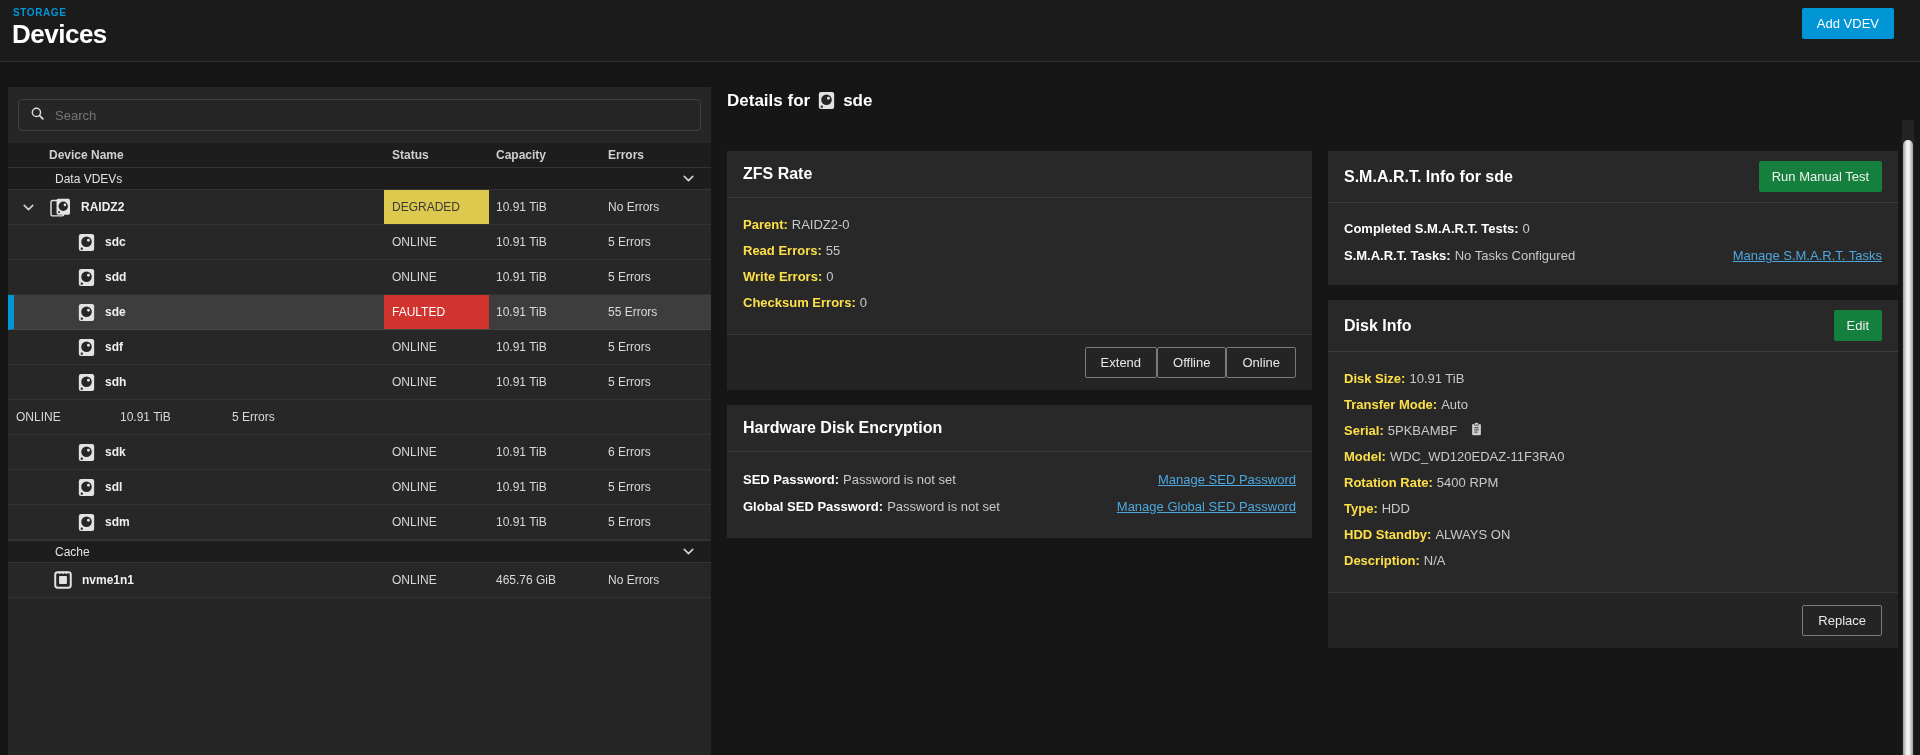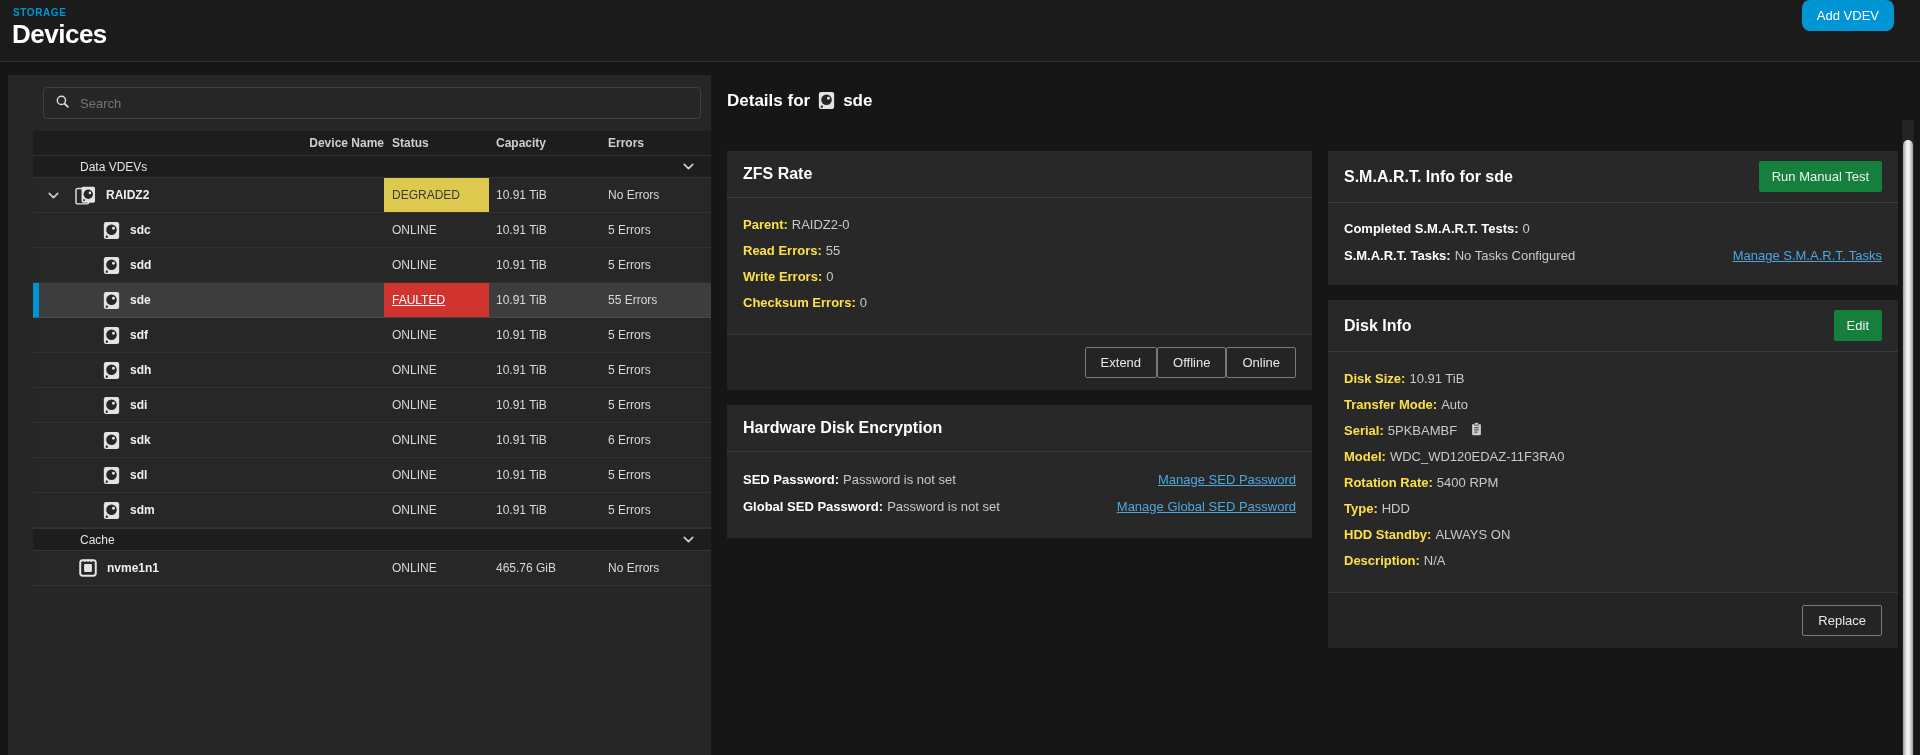--- a/index.html
+++ b/index.html
@@ -12,54 +12,54 @@
     --card-bg:#282828;
   }
   *{box-sizing:border-box;margin:0;padding:0;}
   body{background:#000;font-family:"Liberation Sans",sans-serif;}
   .app{position:relative;width:1920px;height:755px;background:var(--page-bg);overflow:hidden;color:#e0e0e0;}
 
   
   .top-bar{position:absolute;top:0;left:0;right:0;height:62px;background:#1b1b1b;border-bottom:1px solid #313131;}
   .breadcrumb{position:absolute;top:7px;left:13px;font-size:10px;font-weight:700;letter-spacing:.6px;color:var(--accent);cursor:pointer;}
   .page-title{position:absolute;top:19px;left:12px;font-size:26px;font-weight:700;letter-spacing:-.5px;color:#fff;}
-  .btn-primary{position:absolute;top:0;right:26px;background:var(--accent);color:#fff;border:none;border-radius:8px;font-size:13px;font-weight:500;padding:8px 15px;font-family:inherit;cursor:pointer;}
+  .btn-primary{position:absolute;top:8px;right:26px;background:var(--accent);color:#fff;border:none;border-radius:2px;font-size:13px;font-weight:500;padding:8px 15px;font-family:inherit;cursor:pointer;}
 
   
-  .left-panel{position:absolute;left:8px;top:75px;width:703px;bottom:0;background:var(--panel-bg);padding-left:25px;}
+  .left-panel{position:absolute;left:8px;top:87px;width:703px;bottom:0;background:var(--panel-bg);}
   .search-wrap{padding:12px 10px;}
   .search-box{display:flex;align-items:center;height:32px;border:1px solid #404040;border-radius:4px;padding:0 10px;background:#262626;}
   .search-box svg{flex:none;}
   .search-input{flex:1;background:transparent;border:none;outline:none;color:#ddd;font-size:13px;margin-left:9px;font-family:inherit;}
   .search-input::placeholder{color:#757575;}
 
   .t-head{display:flex;height:24px;align-items:center;background:#1d1d1d;}
   .t-head .th{font-size:12px;font-weight:700;color:#cfcfcf;}
-  .th-name{flex:1;padding-left:41px;text-align:right;}
+  .th-name{flex:1;padding-left:41px;}
   .w-status{width:105px;padding-left:8px;}
   .w-cap{width:112px;padding-left:7px;}
   .w-err{width:110px;padding-left:7px;}
 
   .group-row{display:flex;align-items:center;height:23px;background:#1d1d1d;border-top:1px solid #343434;border-bottom:1px solid #343434;cursor:pointer;}
   .g-label{flex:1;padding-left:47px;font-size:12px;color:#e2e2e2;}
   .g-chev{padding-right:14px;display:flex;align-items:center;}
 
   .t-row{display:flex;align-items:stretch;height:35px;background:#272727;border-bottom:1px solid rgba(255,255,255,.055);cursor:pointer;}
   .cell-name{flex:1;display:flex;align-items:center;min-width:0;}
   .cell-name .chev{display:flex;align-items:center;margin-right:13px;}
   .cell-name .icon{display:flex;align-items:center;margin-right:10px;}
   .cell-name .nm{font-size:12px;font-weight:700;color:#f0f0f0;}
   .cell-status{width:105px;display:flex;align-items:center;padding-left:8px;font-size:12px;color:#d8d8d8;}
   .cell-cap{width:112px;display:flex;align-items:center;padding-left:7px;font-size:12px;color:#d8d8d8;}
   .cell-err{width:110px;display:flex;align-items:center;padding-left:7px;font-size:12px;color:#d8d8d8;}
   .lvl-head .cell-name{padding-left:12px;}
   .lvl-disk .cell-name{padding-left:70px;}
   .lvl-cache .cell-name{padding-left:46px;}
   .st-degraded{background:var(--degraded);color:#3a3a3a;font-weight:500;}
-  .st-faulted{background:var(--faulted);color:#fff;font-weight:500;text-decoration:underline;}
+  .st-faulted{background:var(--faulted);color:#fff;font-weight:500;}
   .t-row.selected{background:#3d3d3d;border-left:6px solid var(--accent);}
   .t-row.selected .cell-name{padding-left:64px;}
 
   
   .right-pane{position:absolute;left:727px;top:63px;right:8px;bottom:0;}
   .details-heading{margin-top:28px;display:flex;align-items:flex-start;font-size:17px;font-weight:700;color:#fff;}
   .details-heading .icon{display:flex;align-items:center;margin:0 8px;}
   .cards{display:flex;gap:16px;align-items:flex-start;margin-top:40px;}
   .col-a{width:585px;}
   .col-b{width:570px;}
@@ -242,28 +242,20 @@
             </svg>
           </span>
         <span class="nm">sdh</span>
       </div>
       <div class="cell-status">ONLINE</div>
       <div class="cell-cap">10.91 TiB</div>
       <div class="cell-err">5 Errors</div>
     </div>
 
     <div class="t-row lvl-disk">
-      <div class="cell-name">
-        <span class="icon">
-            <svg width="17" height="19" viewBox="0 0 20 22">
-              <use href="#i-hdd"></use>
-            </svg>
-          </span>
-        <span class="nm">sdi</span>
-      </div>
       <div class="cell-status">ONLINE</div>
       <div class="cell-cap">10.91 TiB</div>
       <div class="cell-err">5 Errors</div>
     </div>
 
     <div class="t-row lvl-disk">
       <div class="cell-name">
         <span class="icon">
             <svg width="17" height="19" viewBox="0 0 20 22">
               <use href="#i-hdd"></use>

